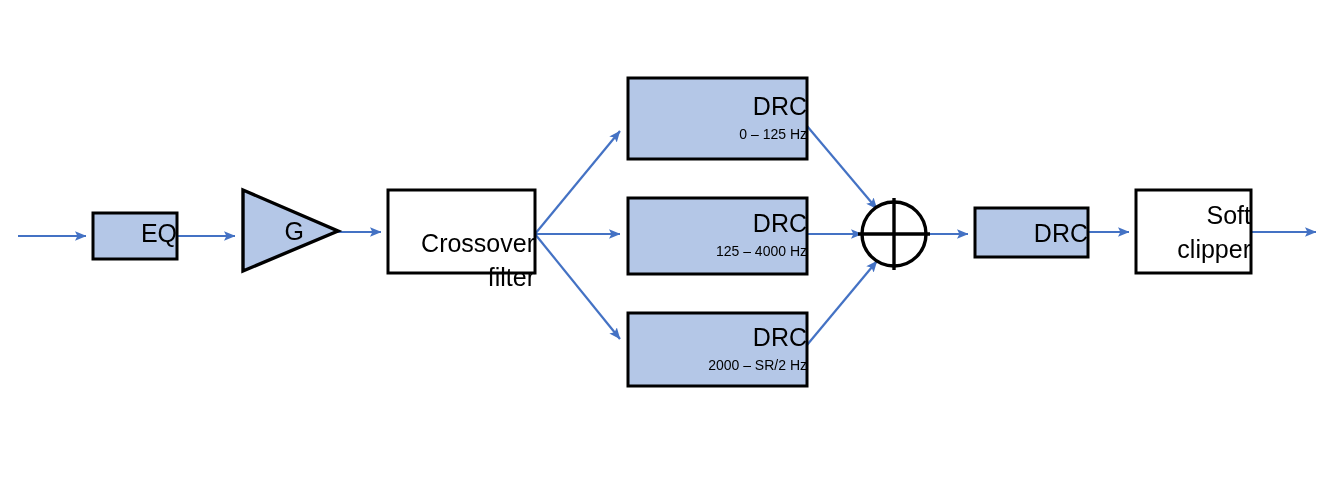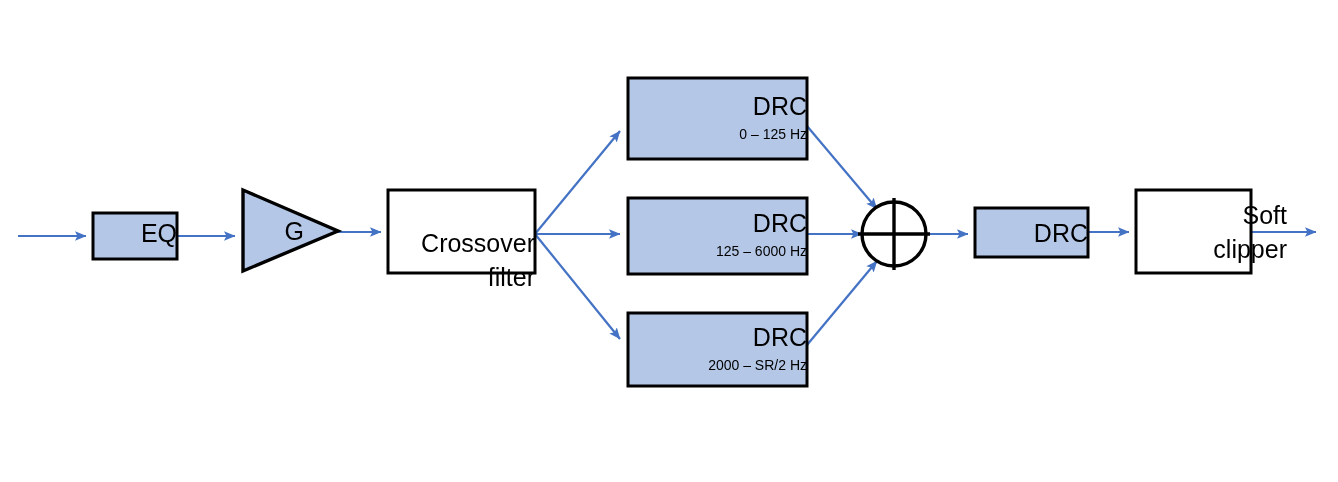--- a/index.html
+++ b/index.html
@@ -117,30 +117,30 @@
     <div class="lbl-two-line">filter</div>
   </div>
 
   <div class="node-label" style="left:628px; top:78px; width:179px; height:81px;">
     <div class="lbl-main">DRC</div>
     <div class="lbl-sub">0 – 125 Hz</div>
   </div>
 
   <div class="node-label" style="left:628px; top:198px; width:179px; height:76px;">
     <div class="lbl-main">DRC</div>
-    <div class="lbl-sub">125 – 6000 Hz</div>
+    <div class="lbl-sub">125 – 4000 Hz</div>
   </div>
 
   <div class="node-label" style="left:628px; top:313px; width:179px; height:73px;">
     <div class="lbl-main">DRC</div>
     <div class="lbl-sub">2000 – SR/2 Hz</div>
   </div>
 
   <div class="node-label" style="left:975px; top:208px; width:113px; height:49px;">
     <div class="lbl-main">DRC</div>
   </div>
 
-  <div class="node-label" style="left:1136px; top:190px; width:115px; height:83px;margin-left:36px;">
+  <div class="node-label" style="left:1136px; top:190px; width:115px; height:83px;">
     <div class="lbl-two-line">Soft</div>
     <div class="lbl-two-line">clipper</div>
   </div>
 
 </div>
 
 </body></html>

